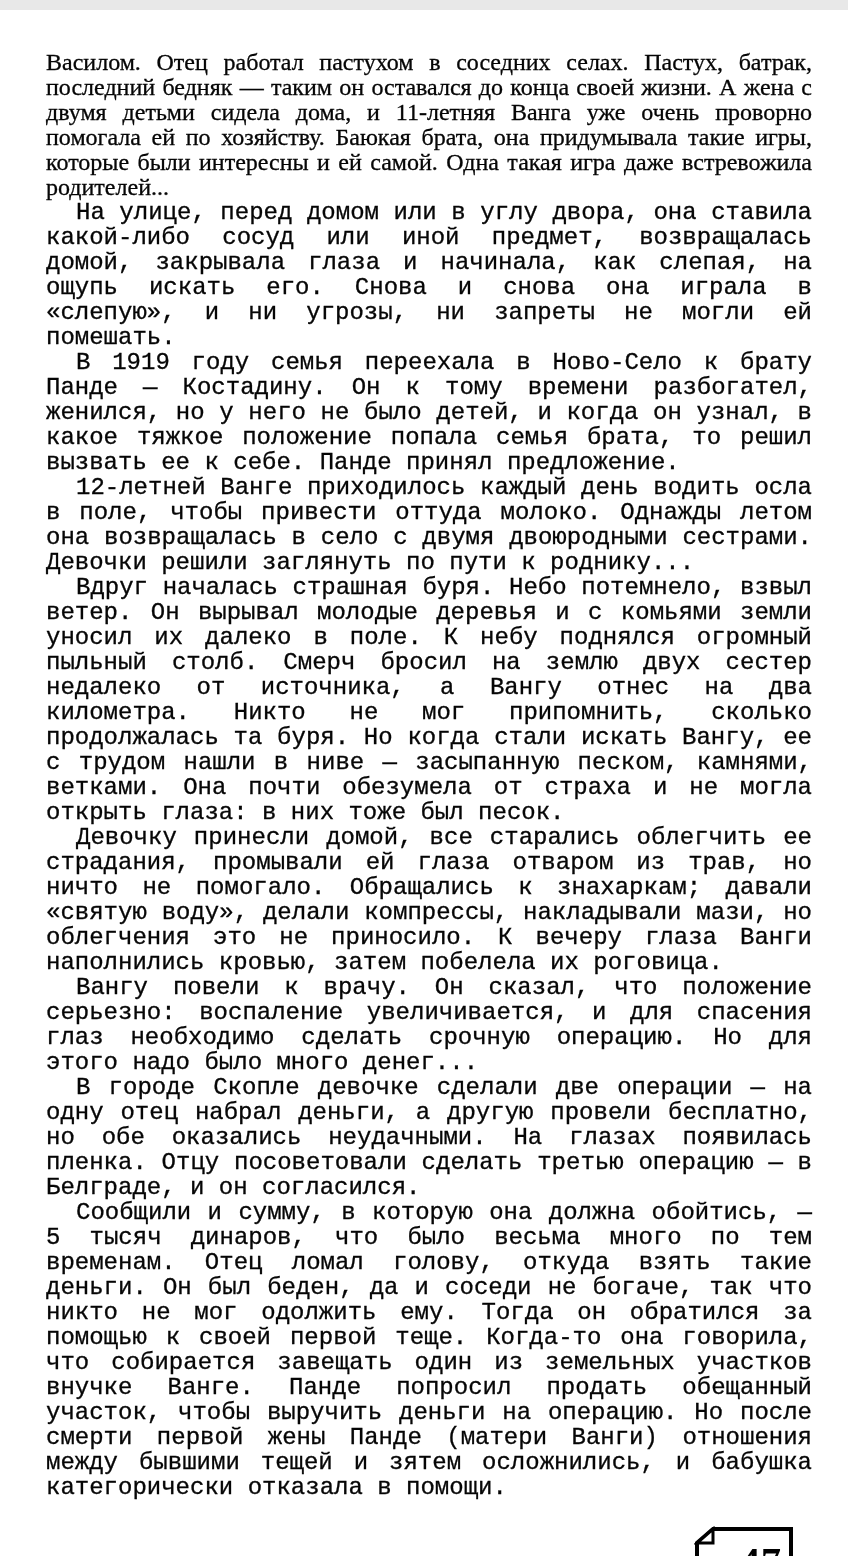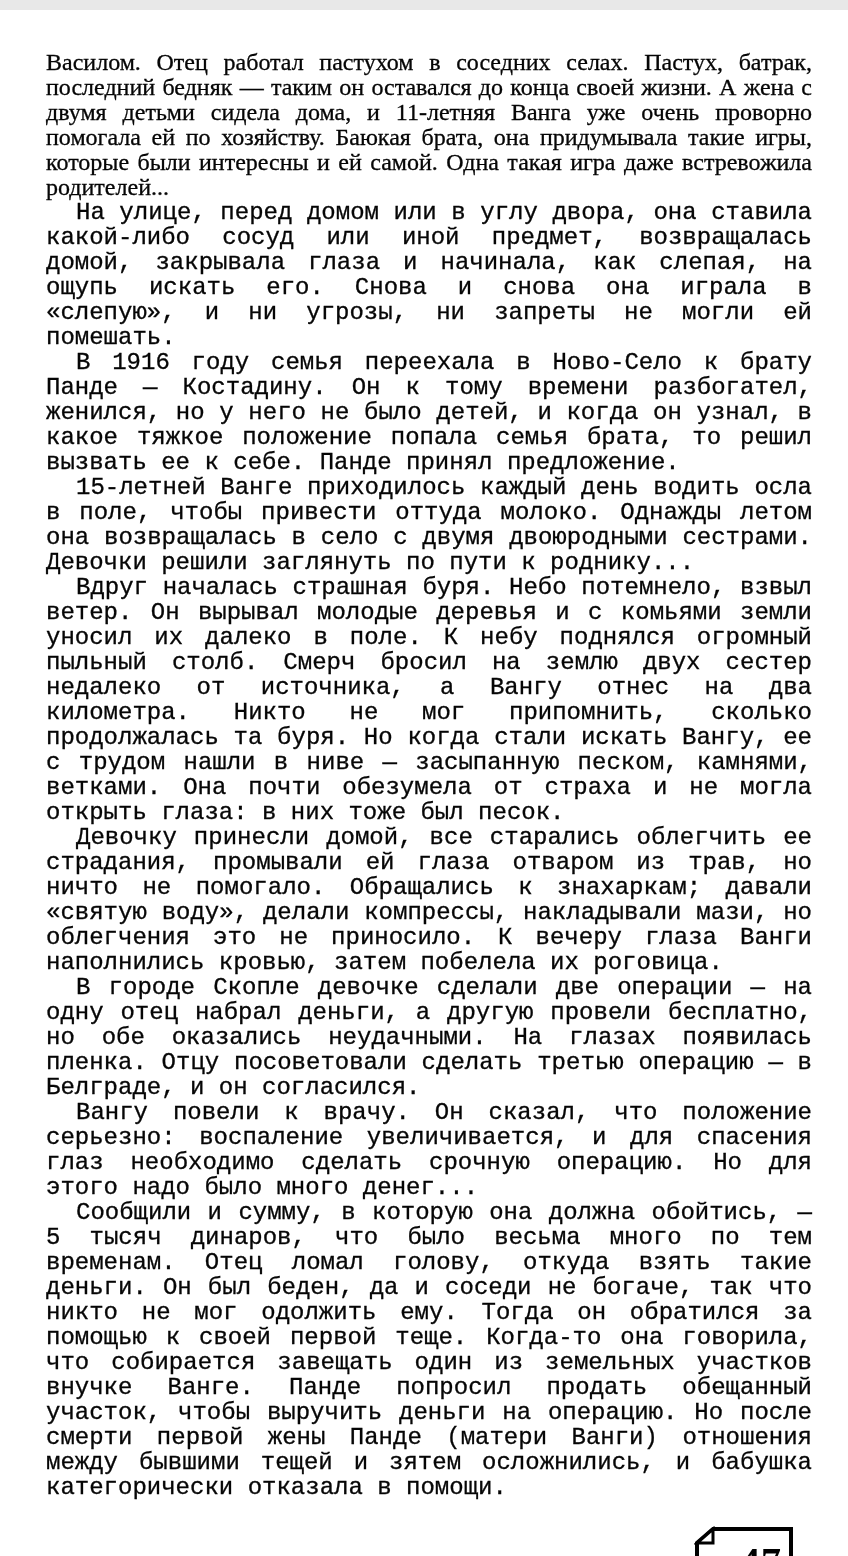--- a/index.html
+++ b/index.html
@@ -66,26 +66,26 @@
     -webkit-text-stroke: 0;
   }
 </style>
 </head>
 <body>
 
 <div class="page">
   <div class="text-block">
     <p class="para">Василом. Отец работал пастухом в соседних селах. Пастух, батрак, последний бедняк — таким он оставался до конца своей жизни. А жена с двумя детьми сидела дома, и 11-летняя Ванга уже очень проворно помогала ей по хозяйству. Баюкая брата, она придумывала такие игры, которые были интересны и ей самой. Одна такая игра даже встревожила родителей...</p>
     <p class="para indent">На улице, перед домом или в углу двора, она ставила какой-либо сосуд или иной предмет, возвращалась домой, закрывала глаза и начинала, как слепая, на ощупь искать его. Снова и снова она играла в «слепую», и ни угрозы, ни запреты не могли ей помешать.</p>
-    <p class="para indent">В 1916 году семья переехала в Ново-Село к брату Панде — Костадину. Он к тому времени разбогател, женился, но у него не было детей, и когда он узнал, в какое тяжкое положение попала семья брата, то решил вызвать ее к себе. Панде принял предложение.</p>
-    <p class="para indent">15-летней Ванге приходилось каждый день водить осла в поле, чтобы привести оттуда молоко. Однажды летом она возвращалась в село с двумя двоюродными сестрами. Девочки решили заглянуть по пути к роднику...</p>
+    <p class="para indent">В 1919 году семья переехала в Ново-Село к брату Панде — Костадину. Он к тому времени разбогател, женился, но у него не было детей, и когда он узнал, в какое тяжкое положение попала семья брата, то решил вызвать ее к себе. Панде принял предложение.</p>
+    <p class="para indent">12-летней Ванге приходилось каждый день водить осла в поле, чтобы привести оттуда молоко. Однажды летом она возвращалась в село с двумя двоюродными сестрами. Девочки решили заглянуть по пути к роднику...</p>
     <p class="para indent">Вдруг началась страшная буря. Небо потемнело, взвыл ветер. Он вырывал молодые деревья и с комьями земли уносил их далеко в поле. К небу поднялся огромный пыльный столб. Смерч бросил на землю двух сестер недалеко от источника, а Вангу отнес на два километра. Никто не мог припомнить, сколько продолжалась та буря. Но когда стали искать Вангу, ее с трудом нашли в ниве — засыпанную песком, камнями, ветками. Она почти обезумела от страха и не могла открыть глаза: в них тоже был песок.</p>
     <p class="para indent">Девочку принесли домой, все старались облегчить ее страдания, промывали ей глаза отваром из трав, но ничто не помогало. Обращались к знахаркам; давали «святую воду», делали компрессы, накладывали мази, но облегчения это не приносило. К вечеру глаза Ванги наполнились кровью, затем побелела их роговица.</p>
+    <p class="para indent">Вангу повели к врачу. Он сказал, что положение серьезно: воспаление увеличивается, и для спасения глаз необходимо сделать срочную операцию. Но для этого надо было много денег...</p>
     <p class="para indent">В городе Скопле девочке сделали две операции — на одну отец набрал деньги, а другую провели бесплатно, но обе оказались неудачными. На глазах появилась пленка. Отцу посоветовали сделать третью операцию — в Белграде, и он согласился.</p>
-    <p class="para indent">Вангу повели к врачу. Он сказал, что положение серьезно: воспаление увеличивается, и для спасения глаз необходимо сделать срочную операцию. Но для этого надо было много денег...</p>
     <p class="para indent">Сообщили и сумму, в которую она должна обойтись, — 5 тысяч динаров, что было весьма много по тем временам. Отец ломал голову, откуда взять такие деньги. Он был беден, да и соседи не богаче, так что никто не мог одолжить ему. Тогда он обратился за помощью к своей первой теще. Когда-то она говорила, что собирается завещать один из земельных участков внучке Ванге. Панде попросил продать обещанный участок, чтобы выручить деньги на операцию. Но после смерти первой жены Панде (матери Ванги) отношения между бывшими тещей и зятем осложнились, и бабушка категорически отказала в помощи.</p>
 
     <div class="pnbox">
       <svg viewBox="0 0 100 64" aria-hidden="true">
         <path d="M19 3 H97 V61 H3 V17 Z" fill="#ffffff" stroke="#000000" stroke-width="4" stroke-linejoin="miter"></path>
         <path d="M19 3 V17 H3 Z" fill="#ffffff" stroke="#000000" stroke-width="3" stroke-linejoin="miter"></path>
       </svg>
       <span class="pn">47</span>
     </div>
 

